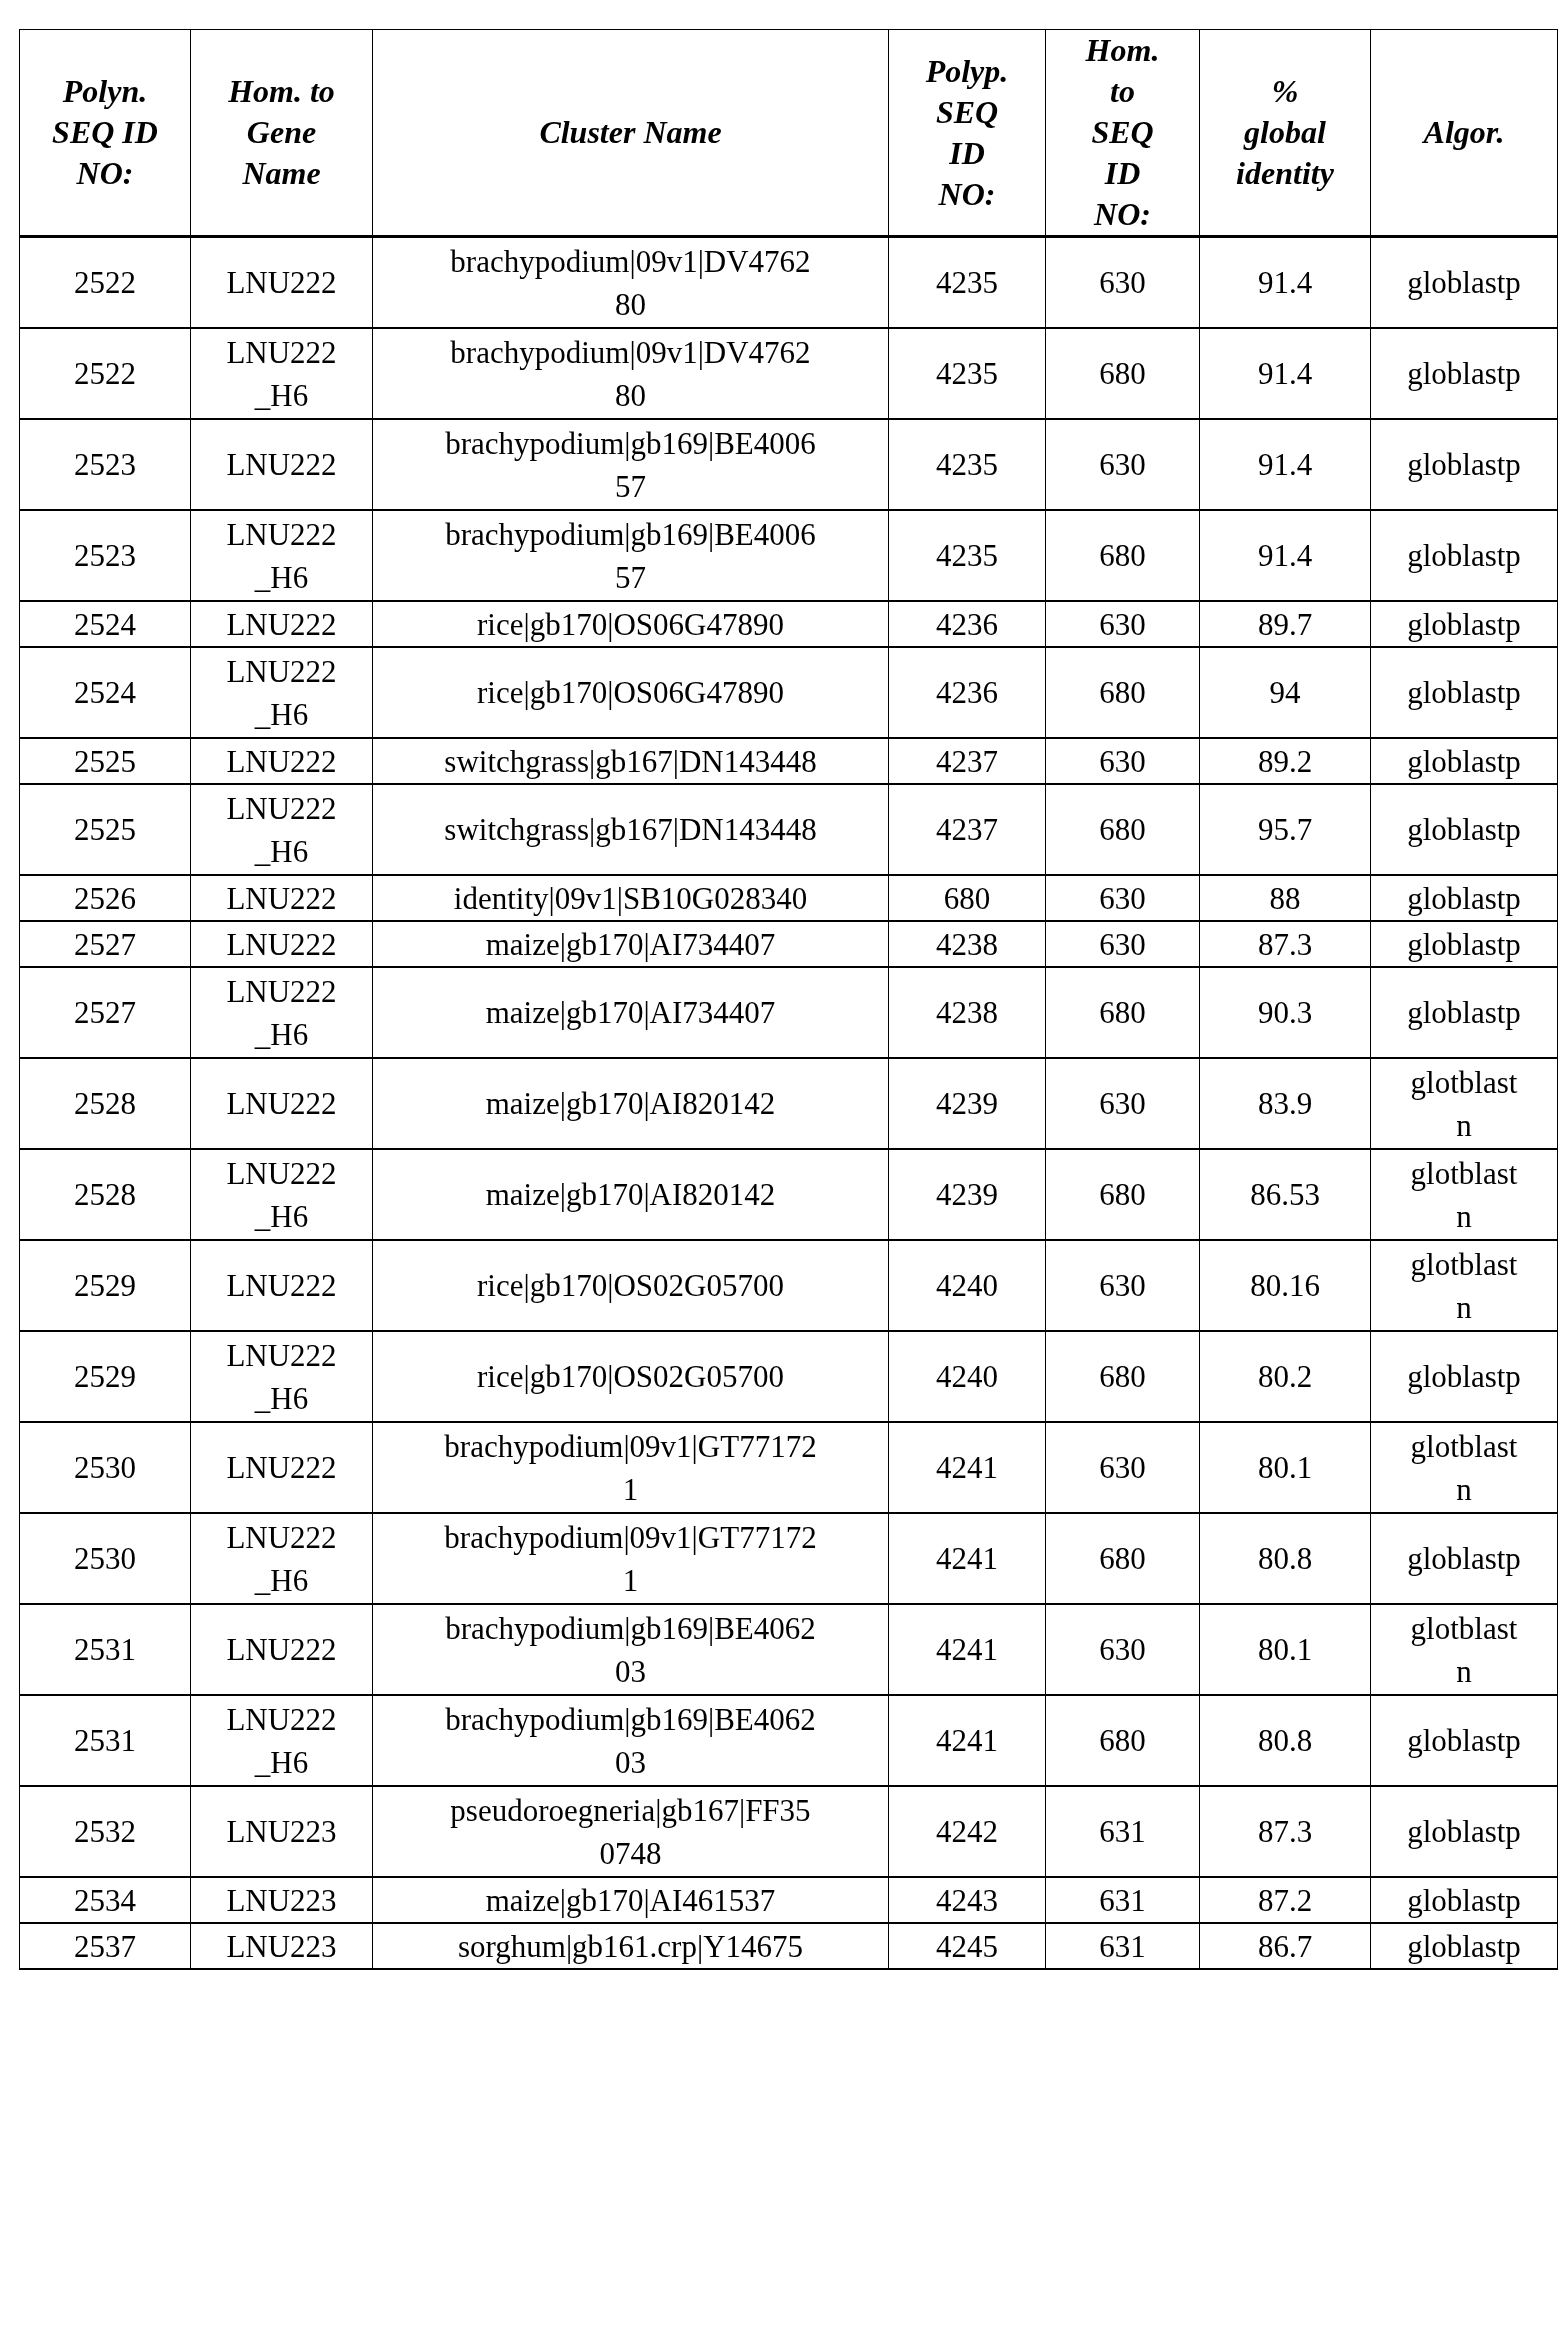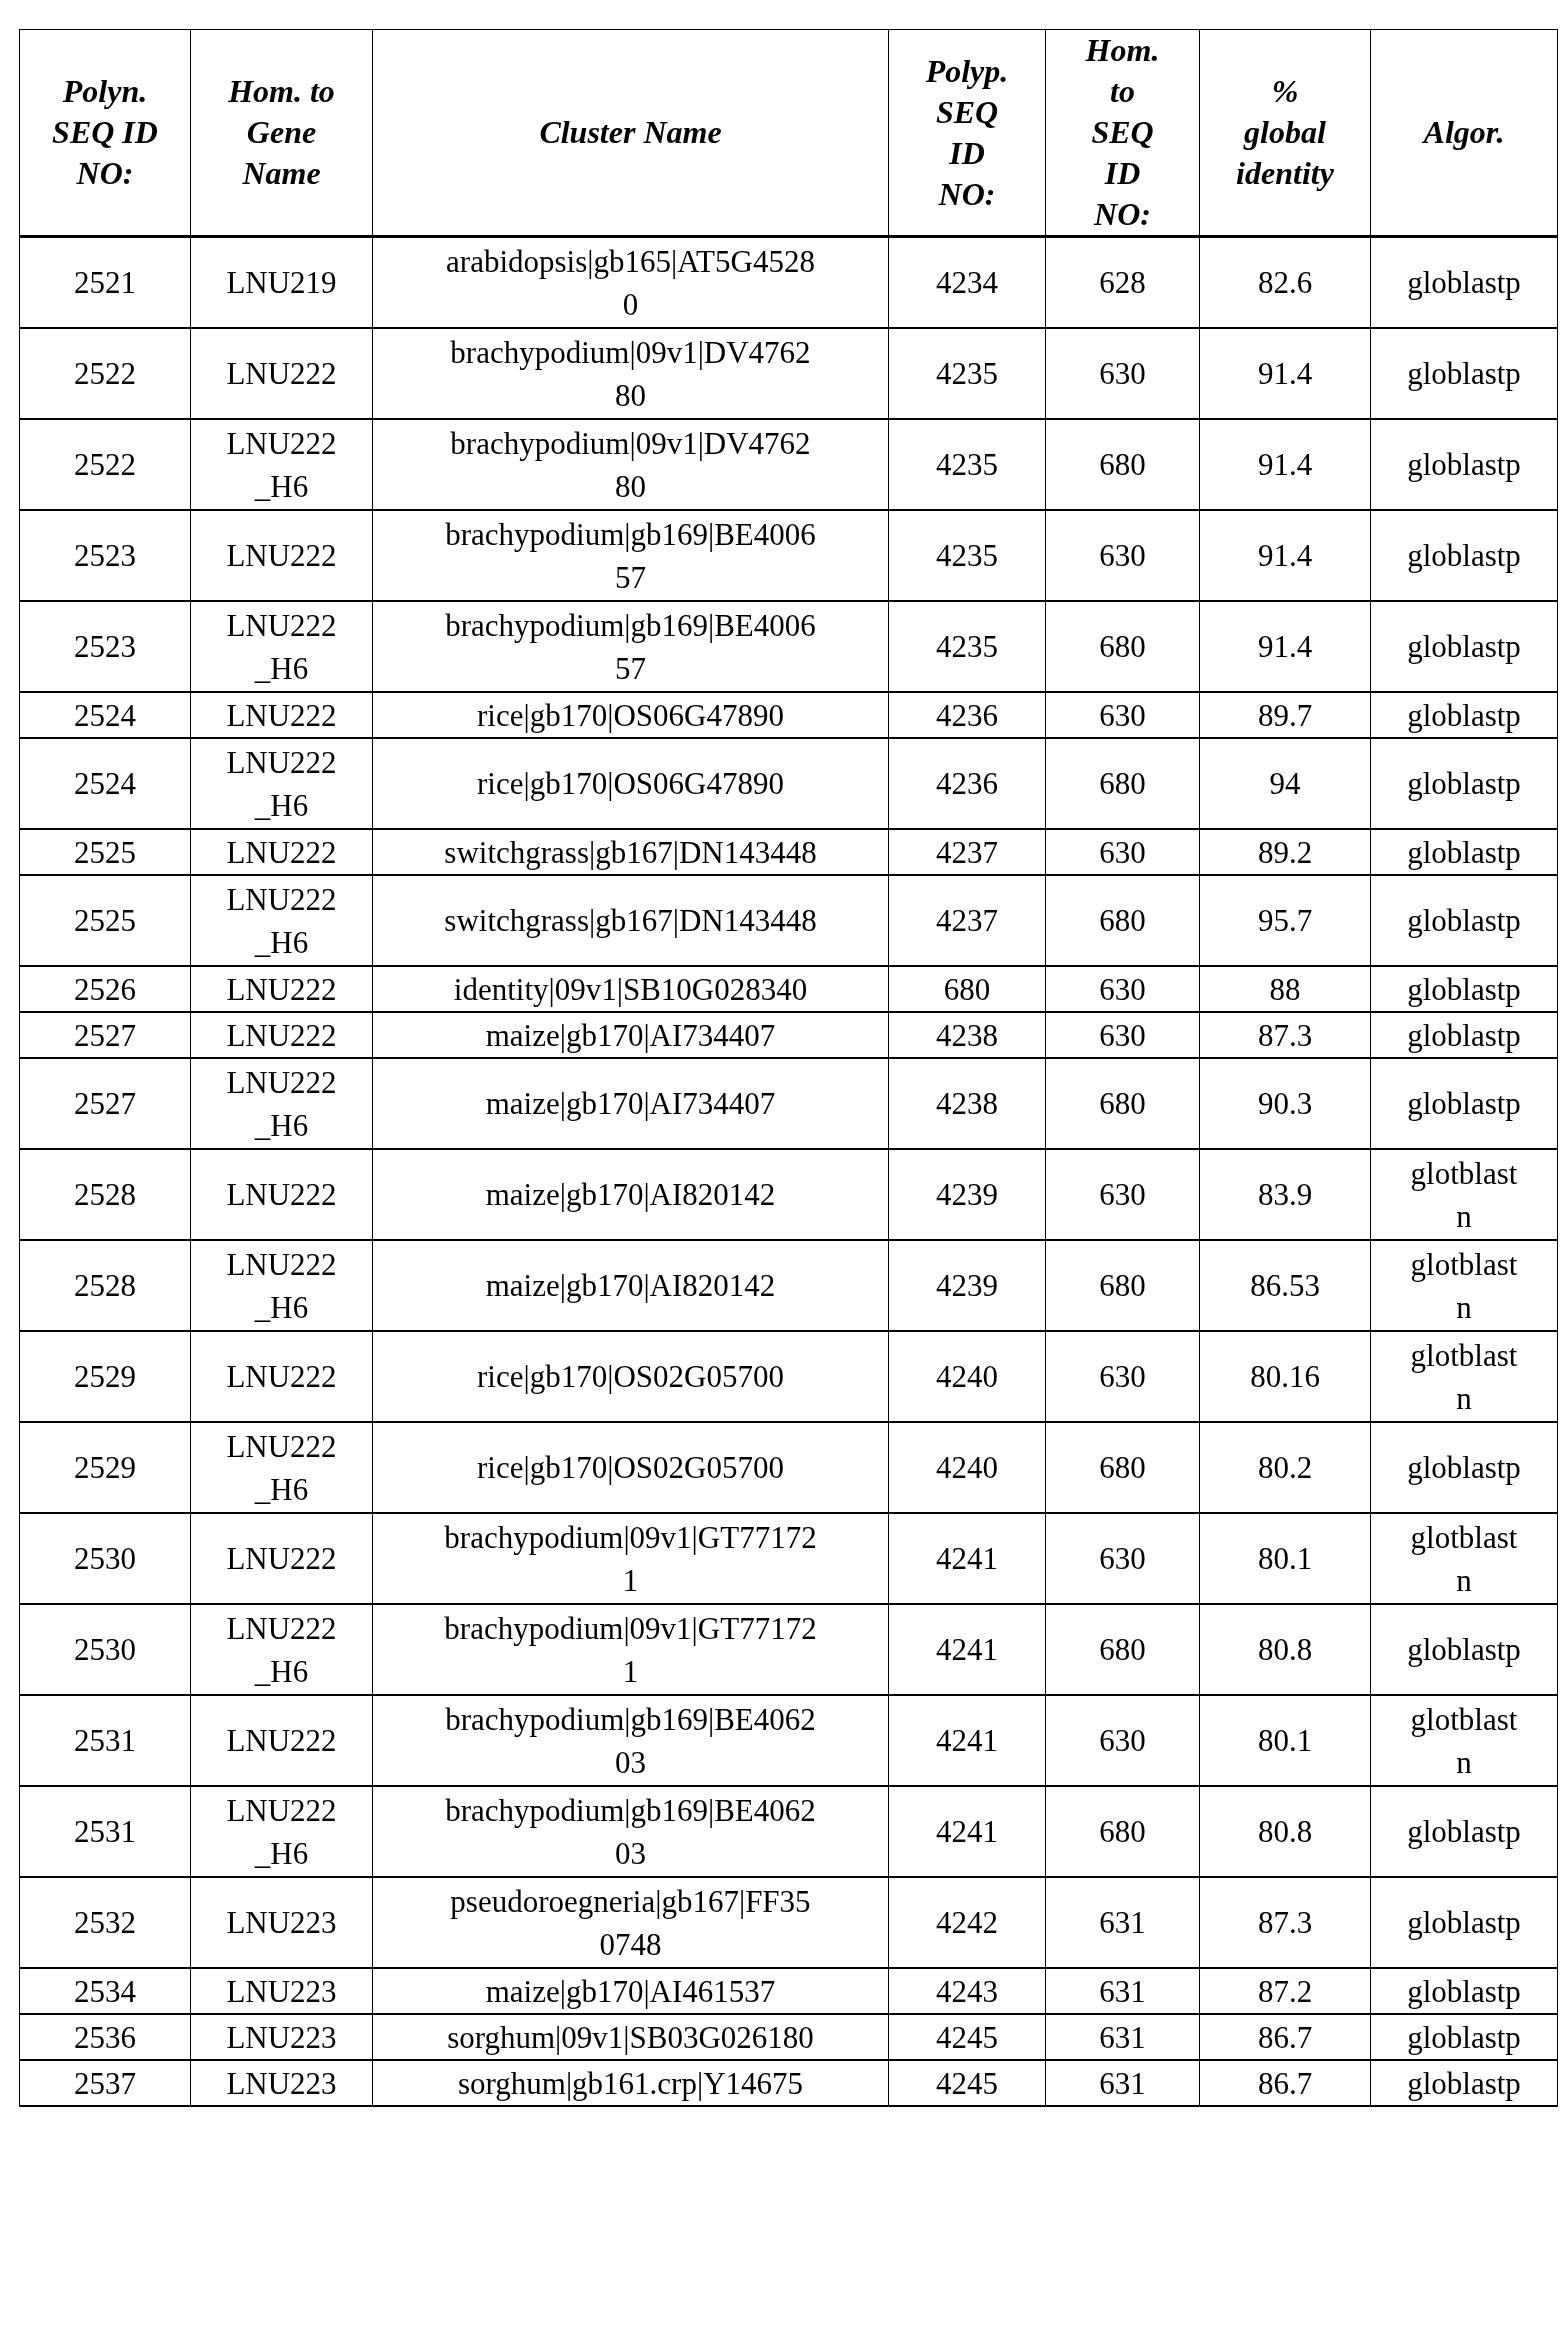--- a/index.html
+++ b/index.html
@@ -84,36 +84,20 @@
           <span class="wrap">global</span>
           <span class="wrap">identity</span>
         </th>
         <th>
           <span class="wrap">Algor.</span>
         </th>
       </tr>
   </thead>
   <tbody id="table-body">
       <tr class="double">
-        <td>2521</td>
-        <td>
-          <span class="wrap">LNU219</span>
-        </td>
-        <td>
-          <span class="wrap">arabidopsis|gb165|AT5G4528</span>
-          <span class="wrap">0</span>
-        </td>
-        <td>4234</td>
-        <td>628</td>
-        <td>82.6</td>
-        <td>
-          <span class="wrap">globlastp</span>
-        </td>
-      </tr>
-      <tr class="double">
         <td>2522</td>
         <td>
           <span class="wrap">LNU222</span>
         </td>
         <td>
           <span class="wrap">brachypodium|09v1|DV4762</span>
           <span class="wrap">80</span>
         </td>
         <td>4235</td>
         <td>630</td>
@@ -433,35 +417,20 @@
         <td>2534</td>
         <td>
           <span class="wrap">LNU223</span>
         </td>
         <td>
           <span class="wrap">maize|gb170|AI461537</span>
         </td>
         <td>4243</td>
         <td>631</td>
         <td>87.2</td>
-        <td>
-          <span class="wrap">globlastp</span>
-        </td>
-      </tr>
-      <tr class="single">
-        <td>2536</td>
-        <td>
-          <span class="wrap">LNU223</span>
-        </td>
-        <td>
-          <span class="wrap">sorghum|09v1|SB03G026180</span>
-        </td>
-        <td>4245</td>
-        <td>631</td>
-        <td>86.7</td>
         <td>
           <span class="wrap">globlastp</span>
         </td>
       </tr>
       <tr class="single">
         <td>2537</td>
         <td>
           <span class="wrap">LNU223</span>
         </td>
         <td>

